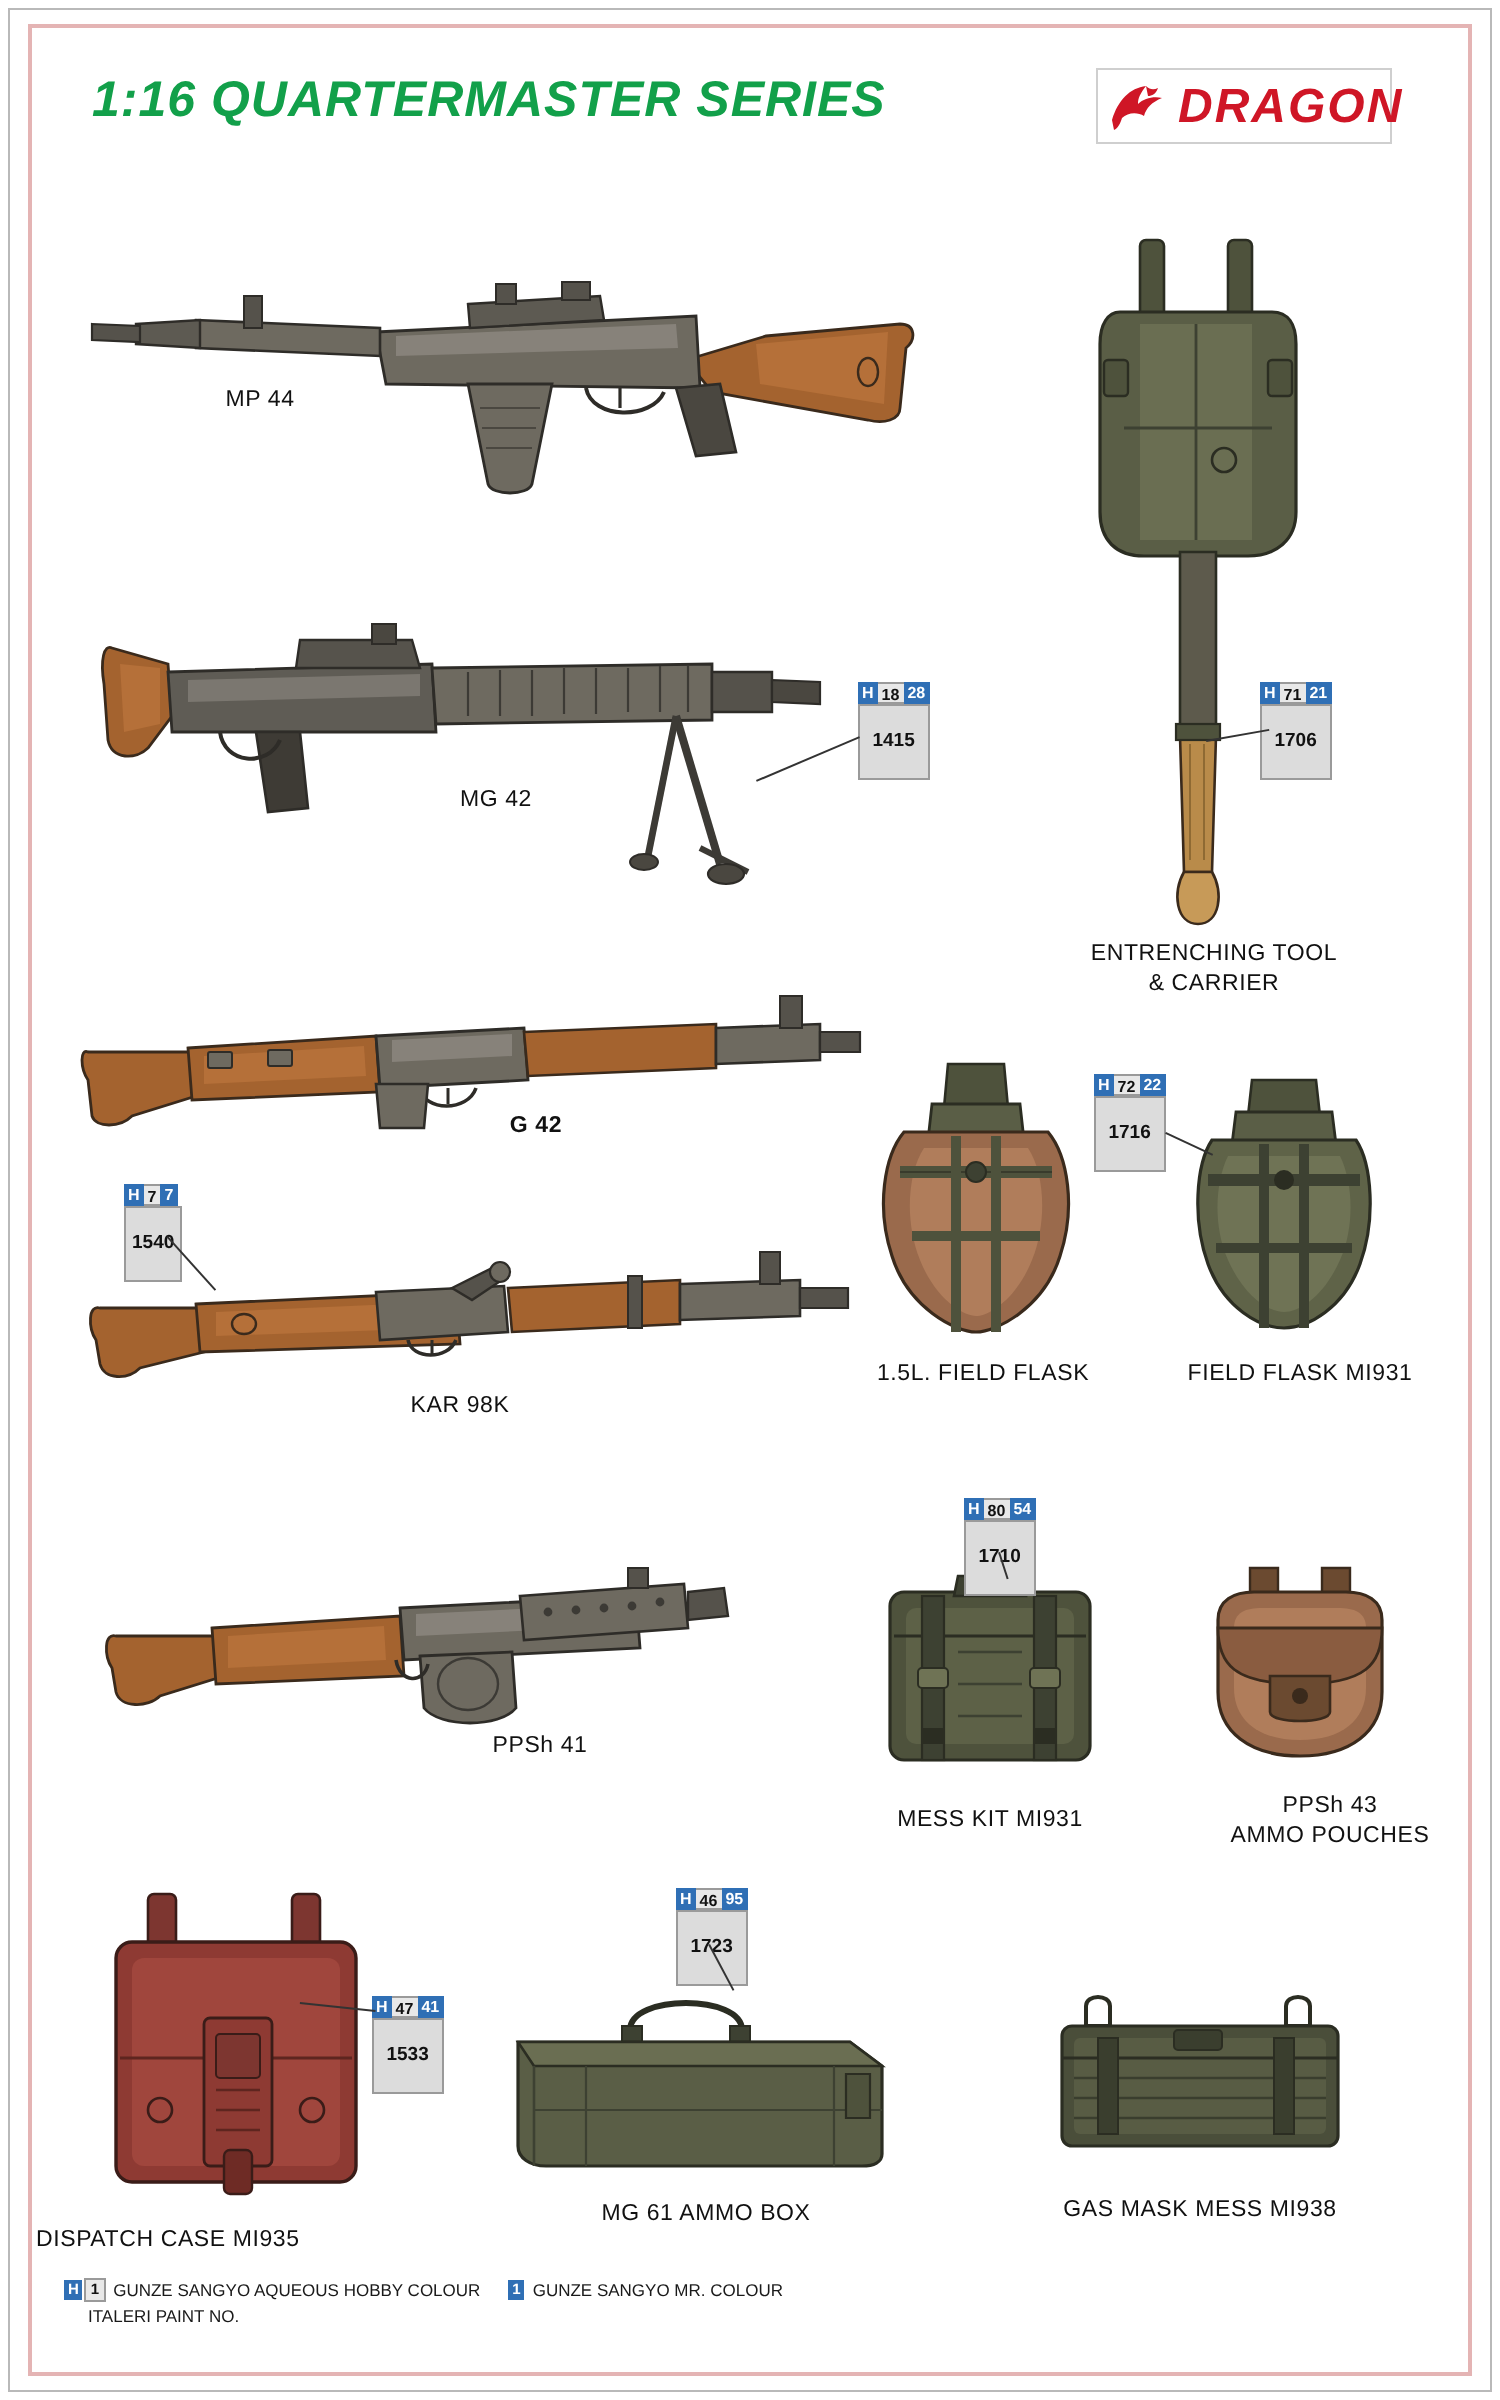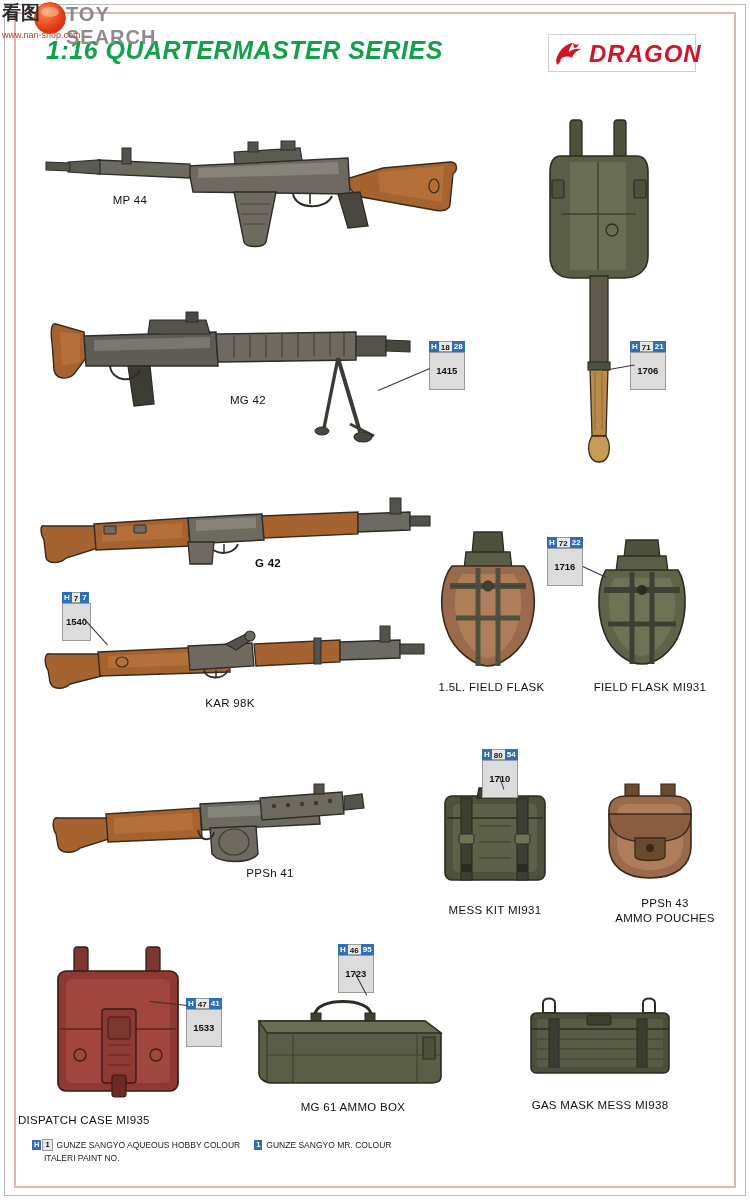--- a/index.html
+++ b/index.html
@@ -217,26 +217,20 @@
   svg { display: block; overflow: visible; }
 </style>
 </head>
 <body>
 
 <div id="sheet">
   <div class="outer-frame"></div>
   <div class="inner-frame"></div>
   <div class="paper"></div>
 
-  <div class="watermark">
-    <div class="wm-ball"></div>
-    <div class="wm-cn">看图</div>
-    <div class="wm-text">TOY SEARCH</div>
-    <div class="wm-url">www.nan-shop.com</div>
-  </div>
 
   <div class="series-title">1:16 QUARTERMASTER SERIES</div>
 
   <div class="dragon-logo">
     <svg class="dragon-mark" viewBox="0 0 32 28">
       <path d="M3 20 C6 10, 12 4, 20 3 C17 7, 16 9, 16 12 C19 9, 24 8, 28 9 C23 11, 20 14, 19 18 C16 16, 11 16, 8 19 C7 22, 6 24, 4 25 Z" fill="#cf1626"></path>
       <path d="M20 3 C22 5, 24 5, 26 4 C25 7, 23 8, 21 8 Z" fill="#cf1626"></path>
     </svg>
     <div class="dragon-word">DRAGON</div>
   </div>
@@ -398,20 +392,22 @@
     <circle cx="72" cy="112" r="6" fill="none" stroke="#2b2d22" stroke-width="1.3"></circle>
     <rect x="12" y="62" width="12" height="18" rx="2" fill="#4e523c" stroke="#2b2d22" stroke-width="1.2"></rect>
     <rect x="94" y="62" width="12" height="18" rx="2" fill="#4e523c" stroke="#2b2d22" stroke-width="1.2"></rect>
 
     <path d="M50 158 L68 158 L68 250 L50 250 Z" fill="#5d5a4c" stroke="#2b2d22" stroke-width="1.3"></path>
     <path d="M50 250 L68 250 L66 318 L52 318 Z" fill="#b98b4a" stroke="#3a2a1c" stroke-width="1.3"></path>
     <path d="M52 318 C46 328, 48 344, 59 344 C70 344, 72 328, 66 318 Z" fill="#c79a58" stroke="#3a2a1c" stroke-width="1.3"></path>
     <path d="M55 254 L55 312 M62 254 L62 312" stroke="#8f6a33" stroke-width="1"></path>
     <rect x="48" y="244" width="22" height="8" fill="#4e523c" stroke="#2b2d22" stroke-width="1.1"></rect>
   </svg>
+  <div class="label" style="left:512px; top:470px; width:190px; line-height:15px;"><span style="white-space:pre-line;">ENTRENCHING TOOL
+&amp; CARRIER</span></div>
 
   <div class="callout" style="left:630px; top:341px;">
     <div class="chip-row">
       <div class="chip-h">H</div>
       <div class="chip-n1">71</div>
       <div class="chip-n2">21</div>
     </div>
     <div class="chip-code">1706</div>
   </div>
   <div class="leader" style="left:603px; top:370px; width:32px; transform: rotate(-10deg);"></div>

